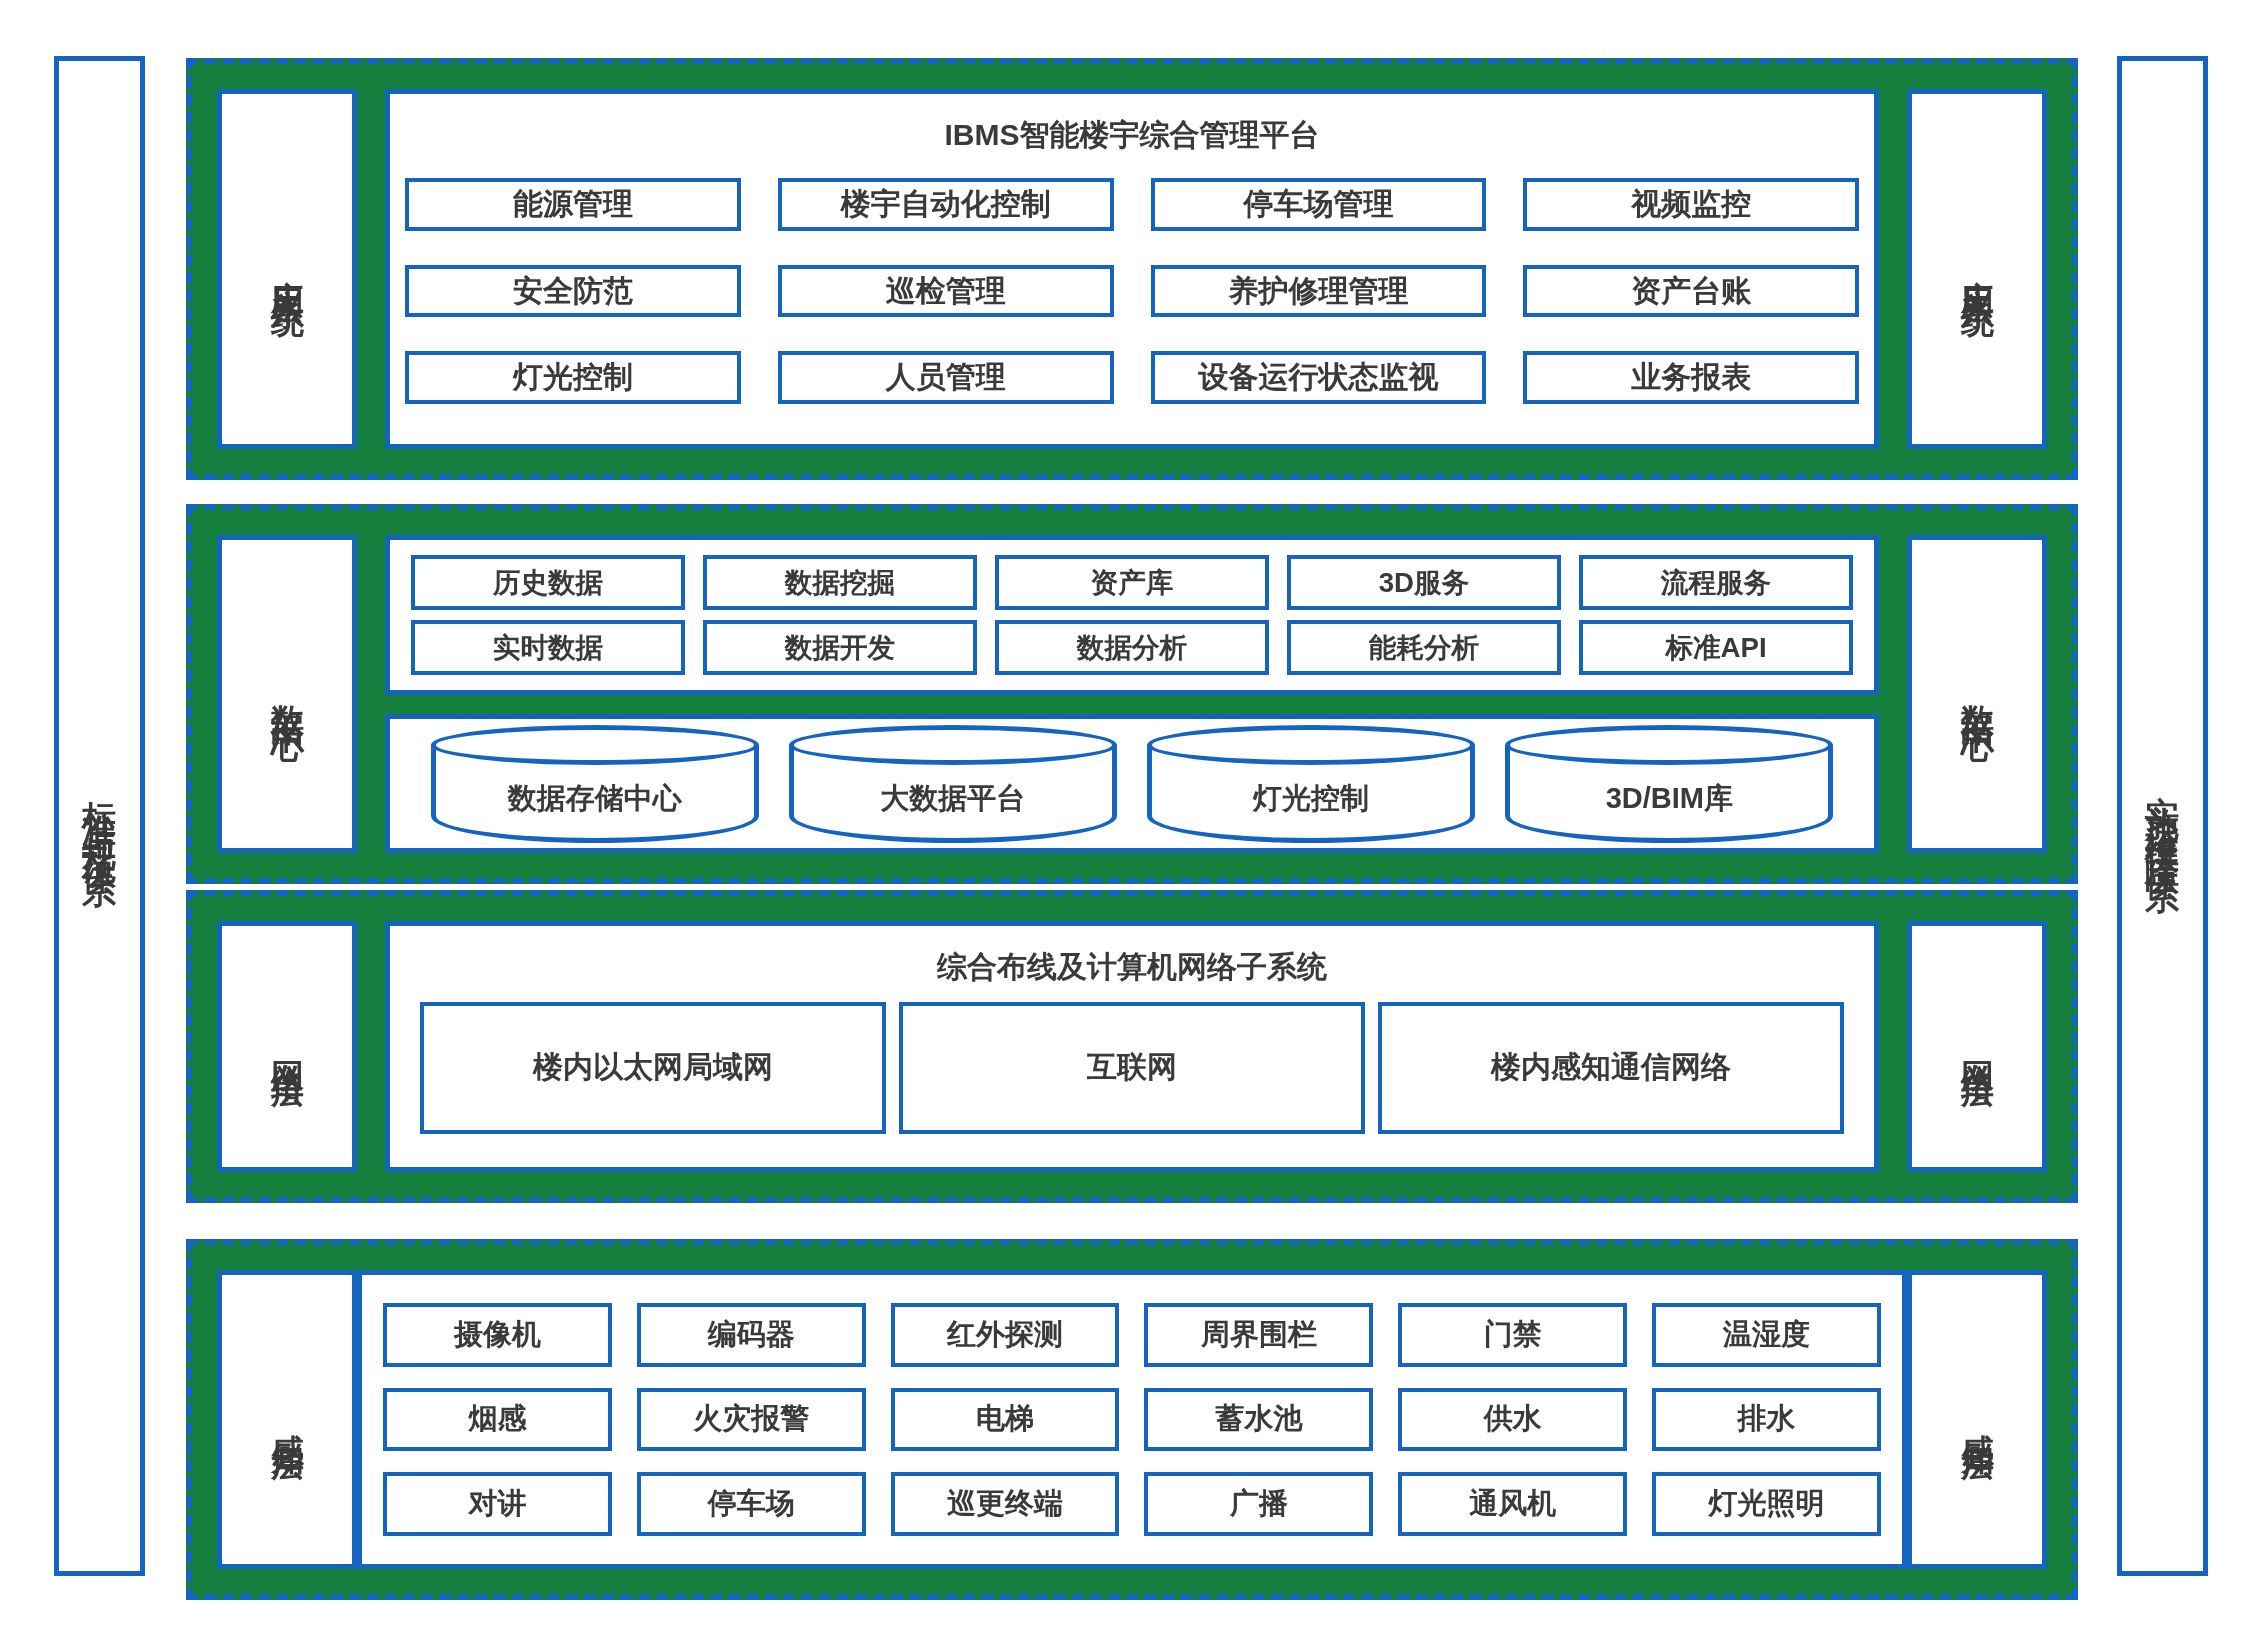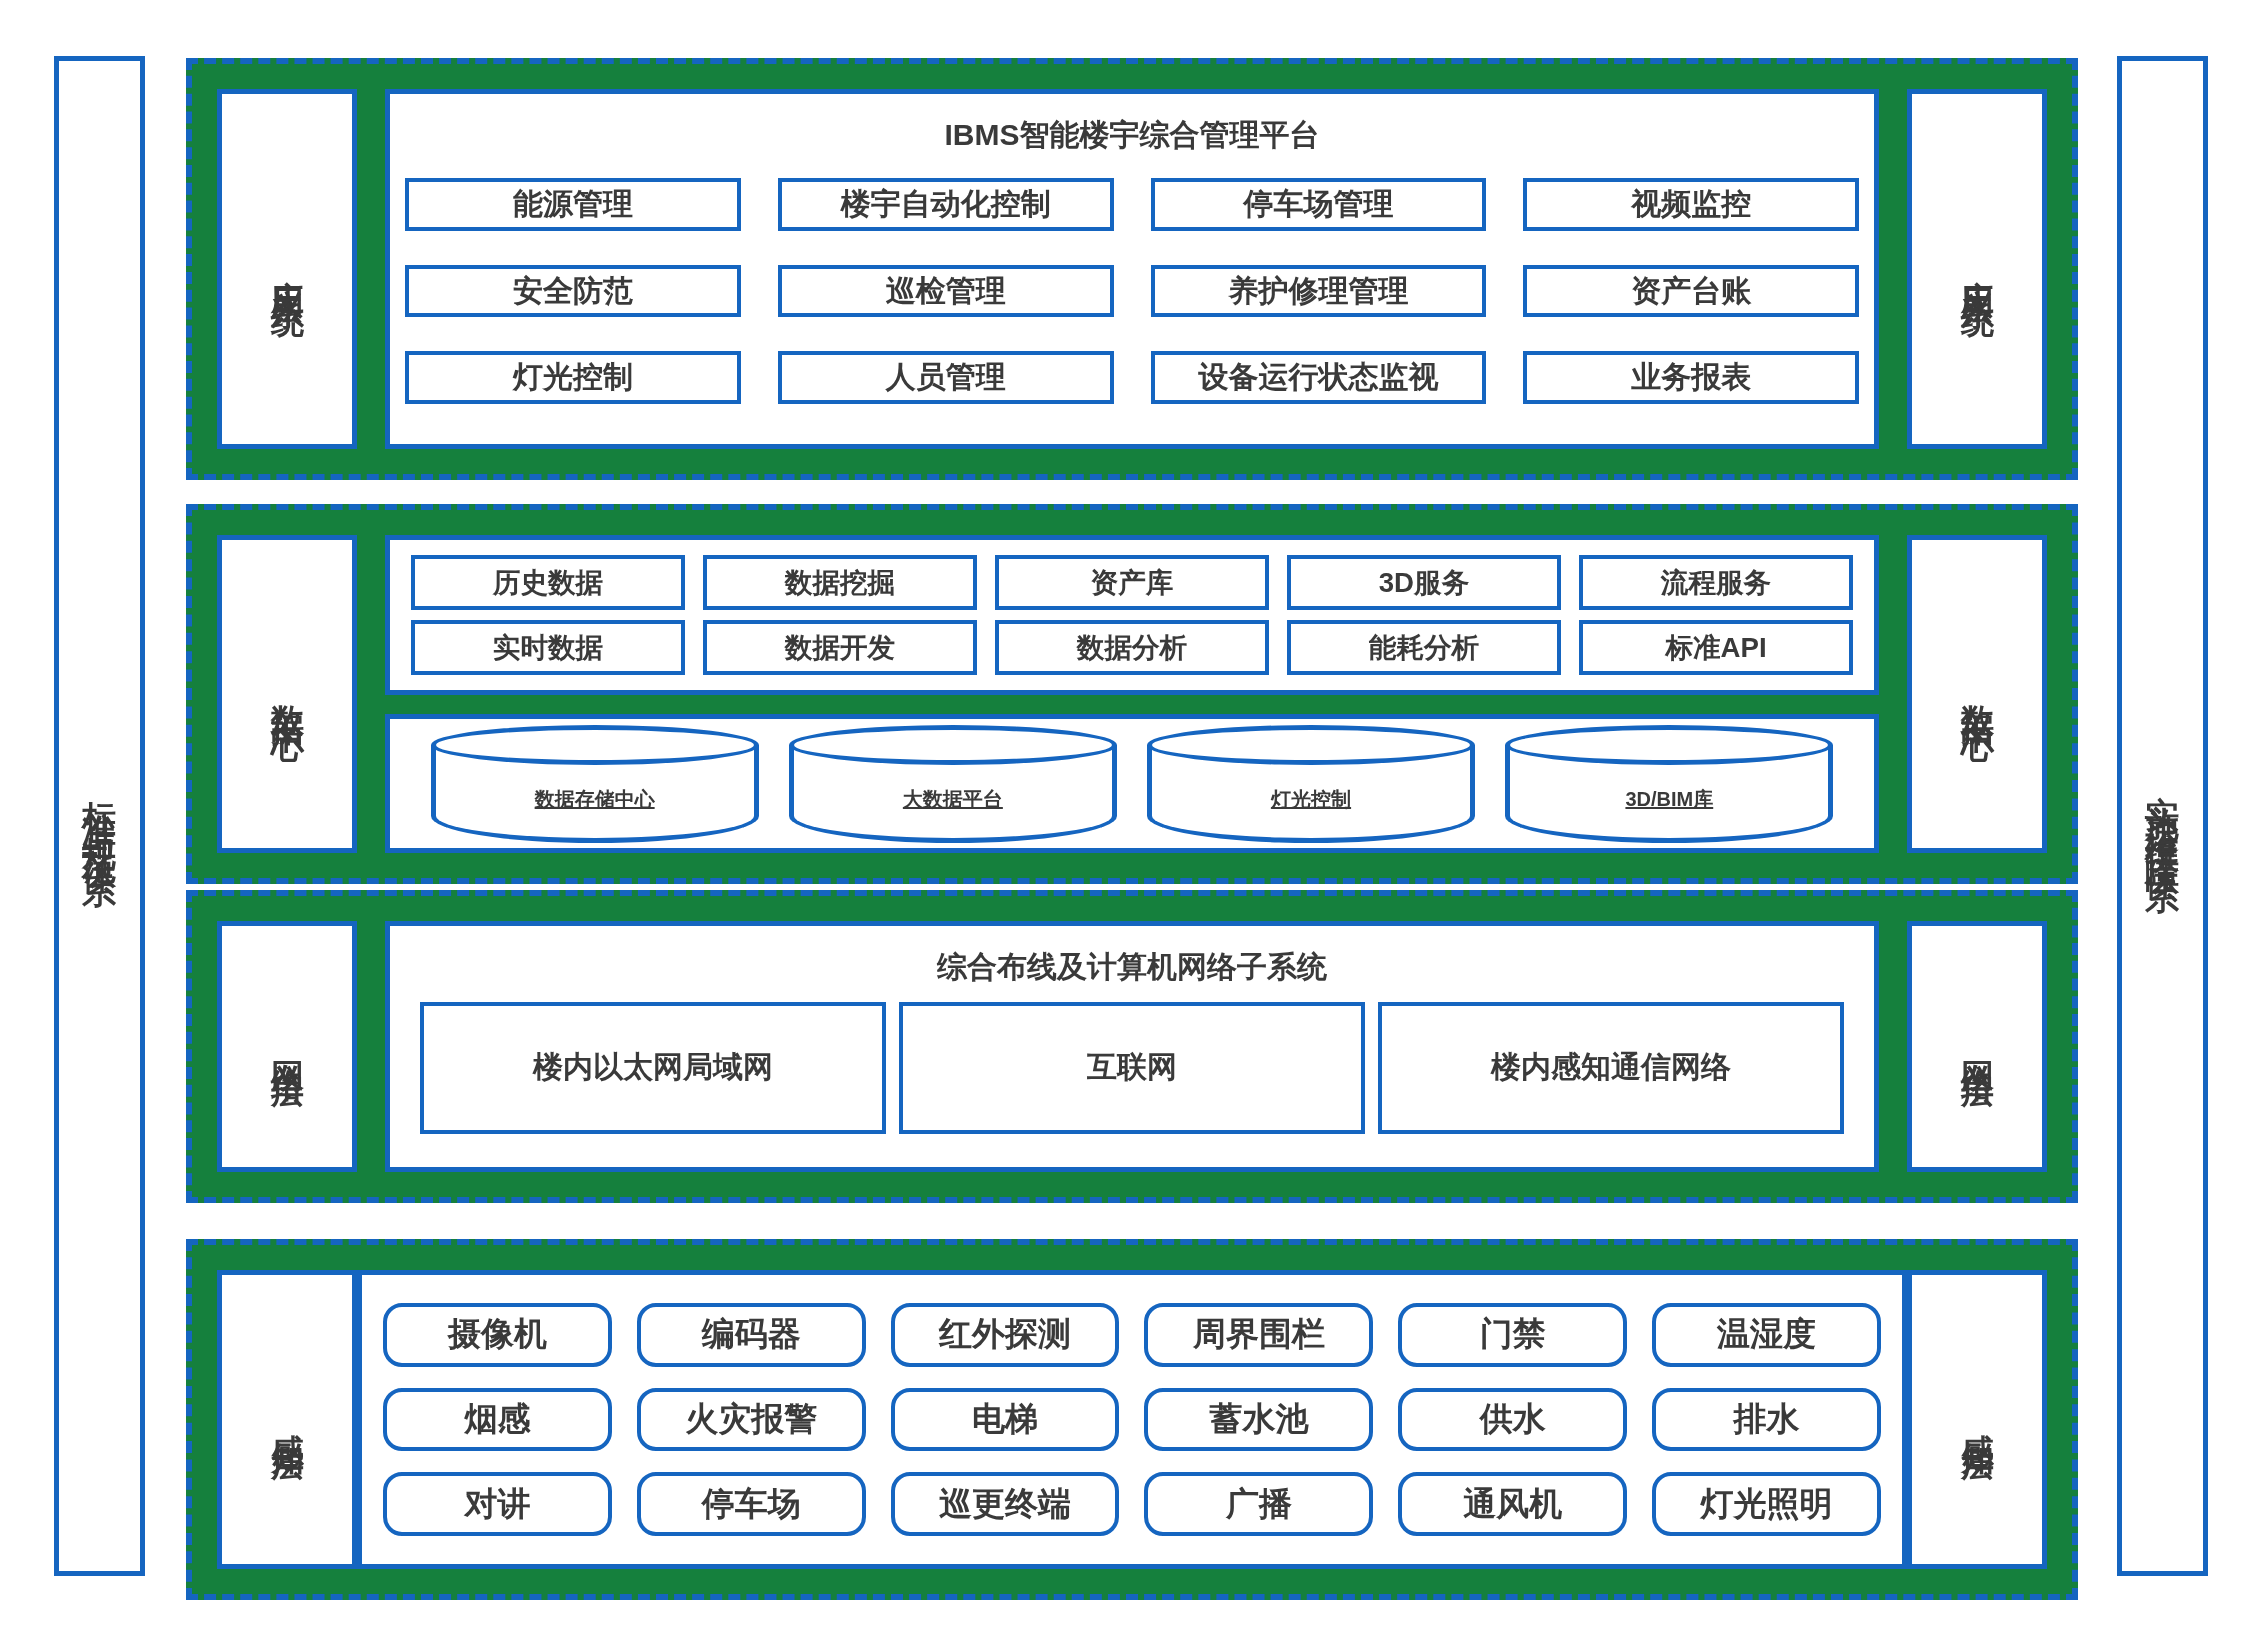--- a/index.html
+++ b/index.html
@@ -84,34 +84,34 @@
     position:absolute;left:0;right:0;top:0;height:40px;
     border:5.2px solid var(--blue);border-radius:50%;background:#fff;
     box-sizing:border-box;z-index:2;
   }
   .cyl-body{
     position:absolute;left:0;right:0;top:20px;bottom:0;
     border:5.2px solid var(--blue);border-top:none;background:#fff;
     border-radius:0 0 164px 164px / 0 0 27px 27px;
     box-sizing:border-box;z-index:1;
     display:flex;align-items:center;justify-content:center;
-    padding-top:16.4px;font-weight:bold;font-size:20px;color:var(--ink);white-space:nowrap;text-decoration:underline;
+    padding-top:16.4px;font-weight:bold;font-size:29px;color:var(--ink);white-space:nowrap;
   }
   
   .grid-net{
     flex:1;display:grid;grid-template-columns:repeat(3,1fr);
     column-gap:13px;padding:7.5px 30px 33px;box-sizing:border-box;
   }
   .grid-net .box{font-size:30px;}
   
   .grid-perception{
     flex:1;display:grid;grid-template-columns:repeat(6,1fr);
     column-gap:25px;row-gap:21px;padding:28px 21px;box-sizing:border-box;
   }
-  .grid-perception .box{font-size:33px;border-radius:19px;}
+  .grid-perception .box{font-size:29px;}
 </style>
 </head>
 <body>
 
 <div id="page">
 
   <div class="rail left">
     <span class="rail-text">标准与规范体系</span>
   </div>
 

